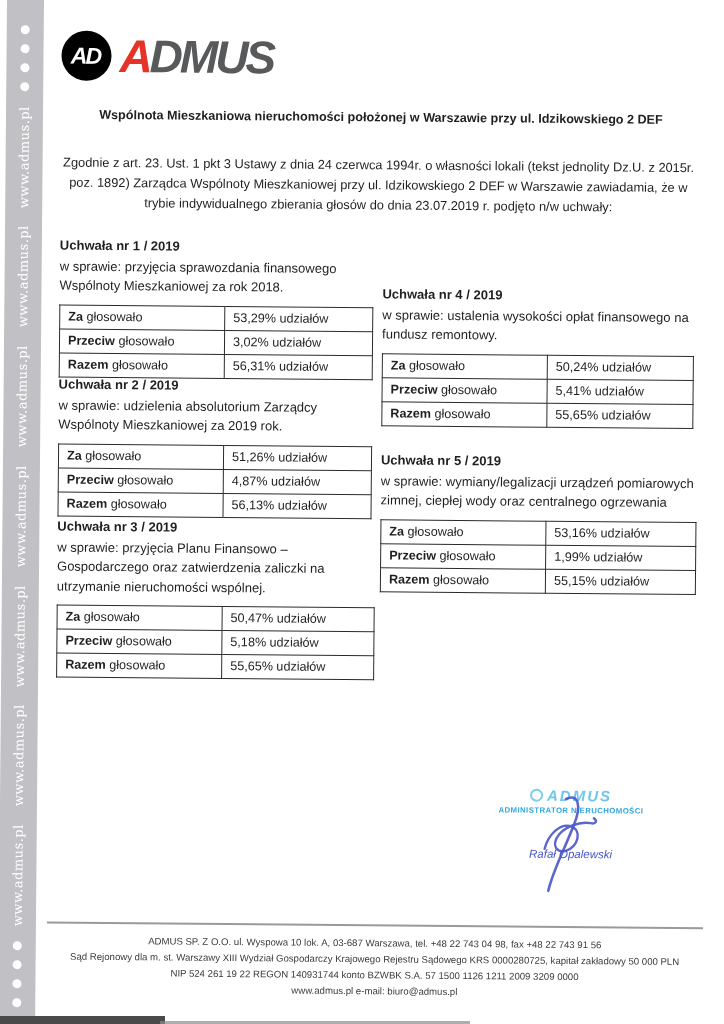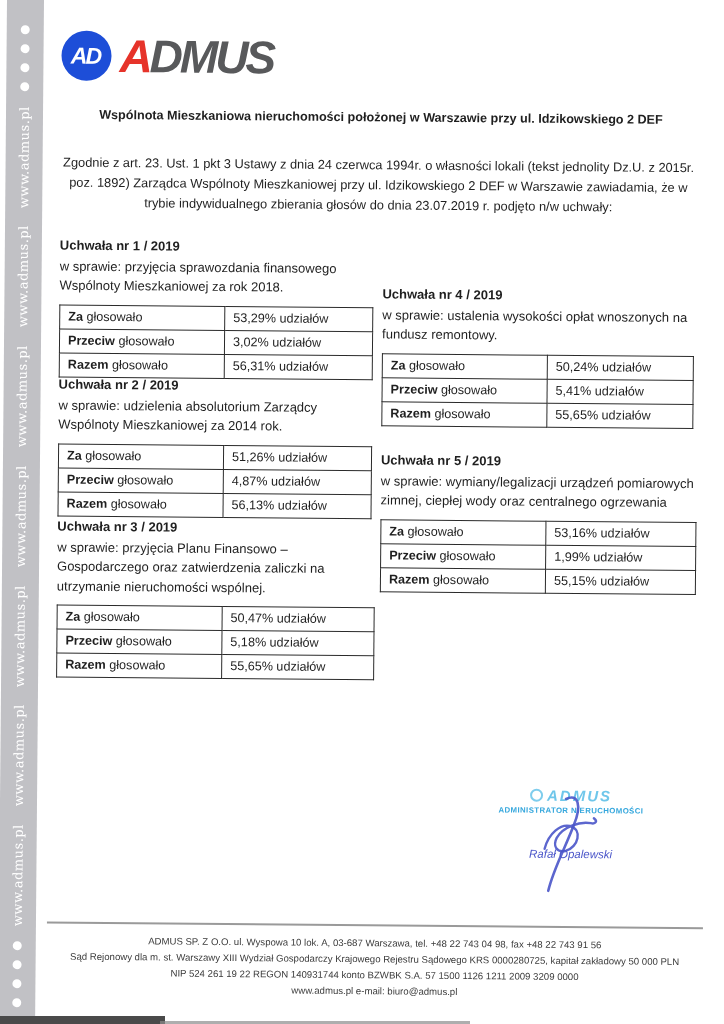--- a/index.html
+++ b/index.html
@@ -20,21 +20,21 @@
   .dot { width:9px; height:9px; border-radius:50%; background:#ffffff; margin:5px 0; }
   .strip-url {
     writing-mode:vertical-rl; transform:rotate(180deg);
     color:#ffffff; font-family:"DejaVu Serif", serif; font-size:13px;
     letter-spacing:0.5px; line-height:1; margin:8px 0;
   }
 
   
   .logo { position:absolute; left:62px; top:30px; display:flex; align-items:center; }
   .monogram {
-    width:50px; height:50px; border-radius:50%; background:#1d4ed8;
+    width:50px; height:50px; border-radius:50%; background:#000000;
     display:flex; align-items:center; justify-content:center;
     color:#ffffff; font-weight:bold; font-style:italic; font-size:23px;
     letter-spacing:-2px; padding-right:2px; box-sizing:border-box;
   }
   .wordmark {
     font-size:46px; font-weight:bold; font-style:italic; letter-spacing:-3px;
     margin-left:8px; line-height:1; color:#58595b;
   }
   .wordmark .first { color:#e6332a; }
 
@@ -140,21 +140,21 @@
       <tr>
         <td class="term-cell"><b>Razem</b><span> głosowało</span></td>
         <td>56,31% udziałów</td>
       </tr>
     </tbody>
       </table>
   </div>
 
   <div class="resolution u2">
     <div class="res-heading">Uchwała nr 2 / 2019</div>
-    <div class="res-subject"><b>w sprawie</b><span>: udzielenia absolutorium Zarządcy Wspólnoty Mieszkaniowej za 2014 rok.</span></div>
+    <div class="res-subject"><b>w sprawie</b><span>: udzielenia absolutorium Zarządcy Wspólnoty Mieszkaniowej za 2019 rok.</span></div>
     <table class="votes-table">
       <tbody>
           <tr>
         <td class="term-cell"><b>Za</b><span> głosowało</span></td>
         <td>51,26% udziałów</td>
       </tr>
       <tr>
         <td class="term-cell"><b>Przeciw</b><span> głosowało</span></td>
         <td>4,87% udziałów</td>
       </tr>
@@ -182,21 +182,21 @@
       <tr>
         <td class="term-cell"><b>Razem</b><span> głosowało</span></td>
         <td>55,65% udziałów</td>
       </tr>
     </tbody>
       </table>
   </div>
 
   <div class="resolution u4">
     <div class="res-heading">Uchwała nr 4 / 2019</div>
-    <div class="res-subject"><b>w sprawie</b><span>: ustalenia wysokości opłat wnoszonych na fundusz remontowy.</span></div>
+    <div class="res-subject"><b>w sprawie</b><span>: ustalenia wysokości opłat finansowego na fundusz remontowy.</span></div>
     <table class="votes-table">
       <tbody>
           <tr>
         <td class="term-cell"><b>Za</b><span> głosowało</span></td>
         <td>50,24% udziałów</td>
       </tr>
       <tr>
         <td class="term-cell"><b>Przeciw</b><span> głosowało</span></td>
         <td>5,41% udziałów</td>
       </tr>

